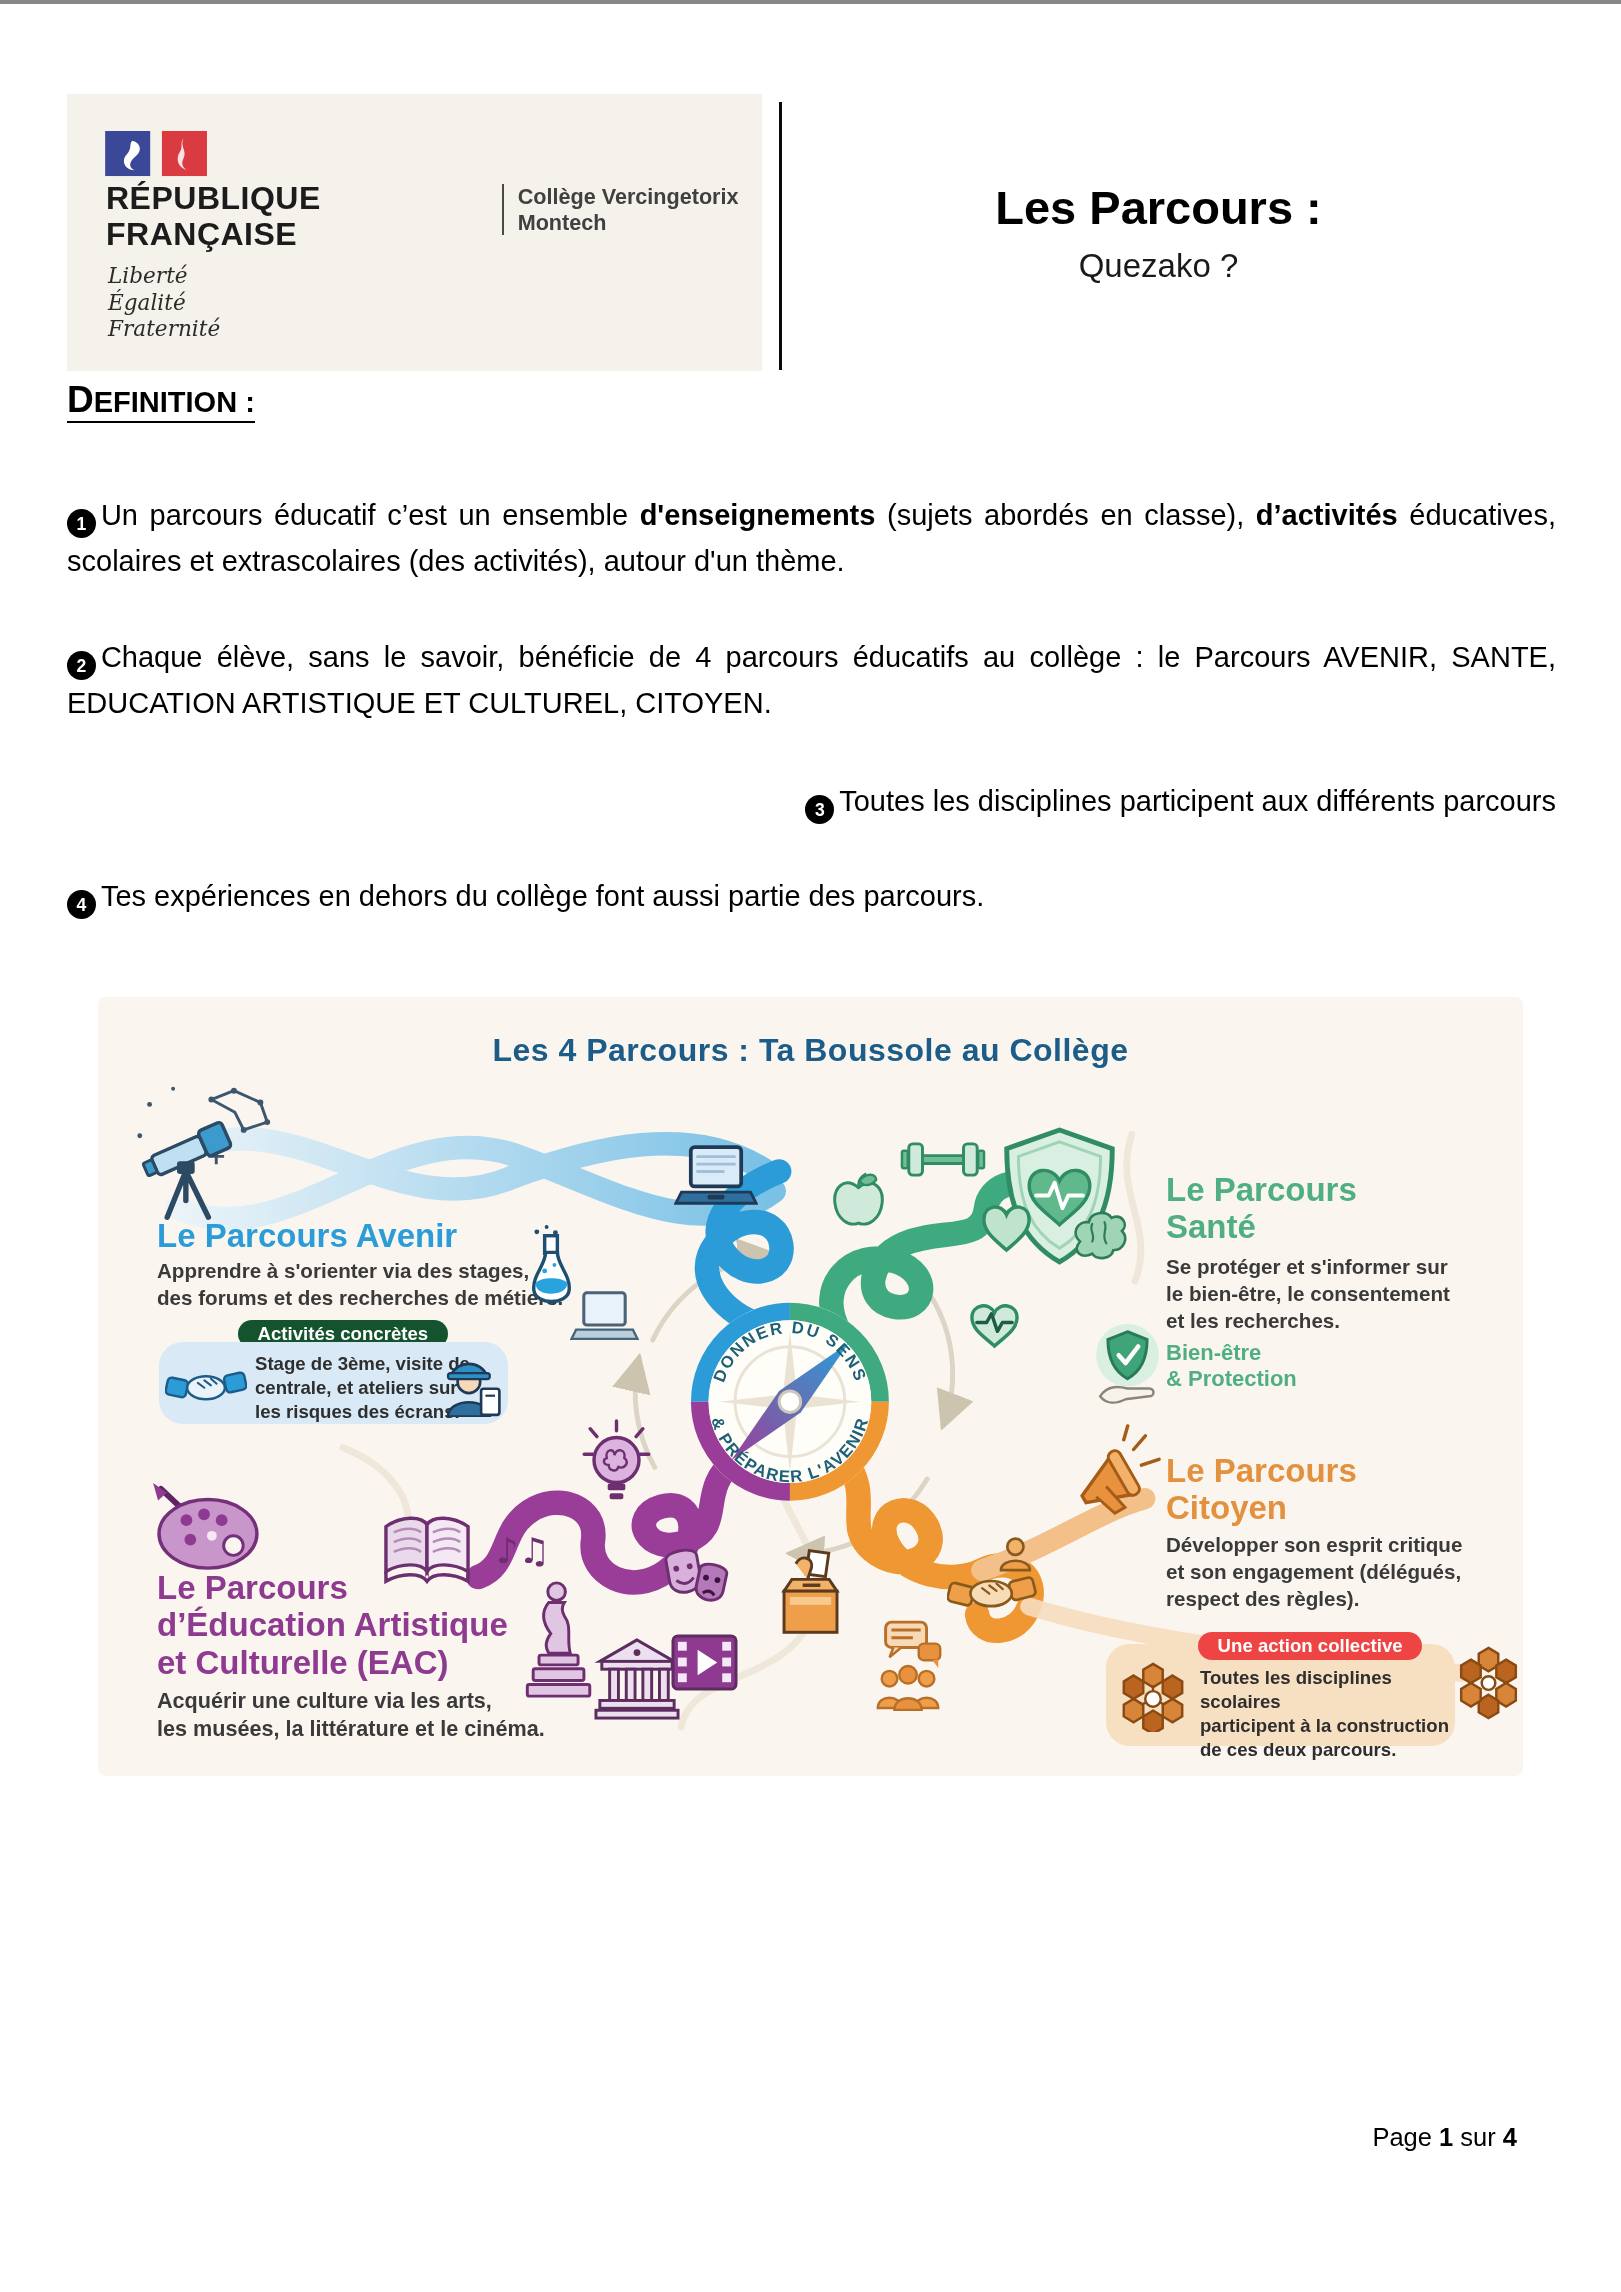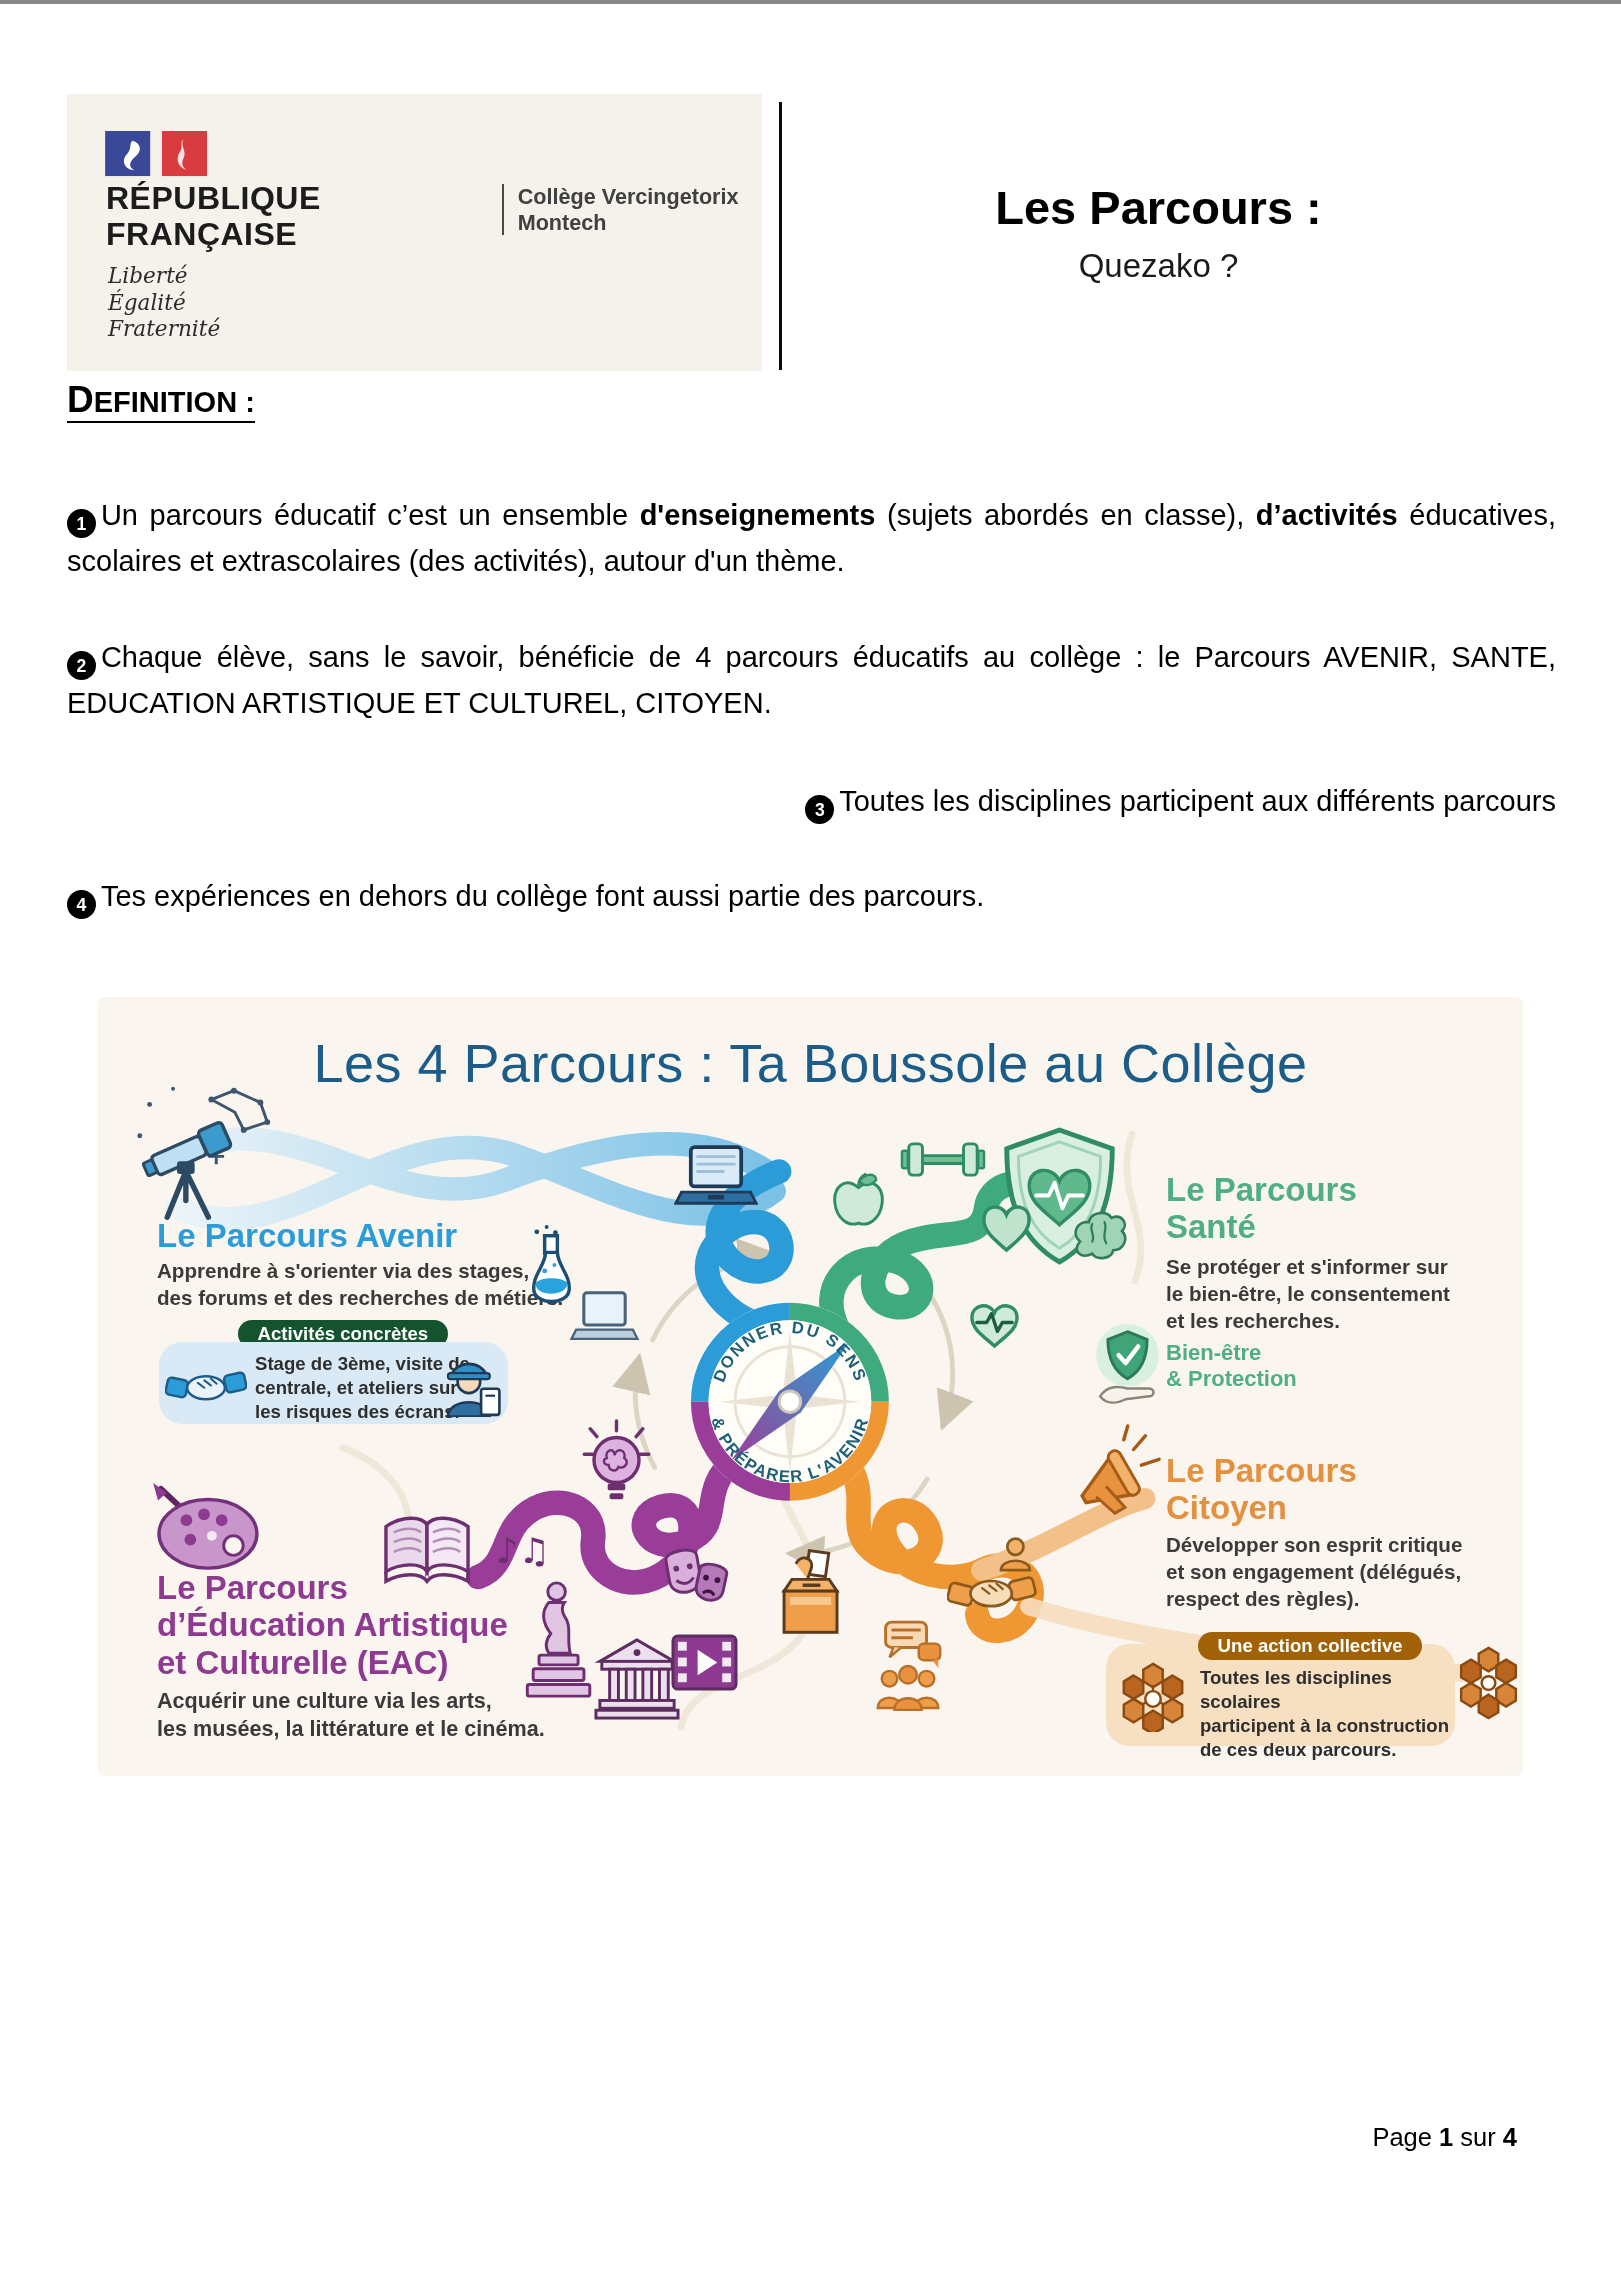--- a/index.html
+++ b/index.html
@@ -21,21 +21,21 @@
   .def{left:67px;top:375px;font-weight:bold;color:#000;border-bottom:2.9px solid #000;padding-bottom:0}
   .def .lead{font-size:37px}
   .def .rest{font-size:29px}
   .para{position:absolute;left:67px;width:1489px;font-size:29px;line-height:46px;text-align:justify;color:#000}
   .badge{display:inline-flex;justify-content:center;align-items:center;width:29px;height:29px;border-radius:50%;
          background:#000;color:#fff;font-size:17.6px;font-weight:bold;margin-right:4.9px;vertical-align:-4.9px;flex:0 0 auto}
   .b{font-weight:bold}
 
   
   .info{left:98px;top:993px;width:1425px;height:779px;background:#faf6ef;border-radius:7.8px;overflow:hidden}
-  .info-title{left:0;top:35px;width:100%;text-align:center;font-weight:normal;font-size:54px;color:#1c5c88;letter-spacing:0.5px}
+  .info-title{left:0;top:35px;width:100%;text-align:center;font-weight:bold;font-size:32px;color:#1c5c88;letter-spacing:0.5px}
   .sec-title{font-weight:bold;line-height:1.13;font-size:33px}
   .desc{font-weight:bold;color:#3a3a3a;line-height:1.3;font-size:20.6px}
   .pill{position:absolute;color:#fff;font-weight:bold;font-size:18.6px;padding:2.9px 19.6px;border-radius:16.7px;white-space:nowrap}
   .sbox{position:absolute;border-radius:23.5px}
   .btxt{position:absolute;font-size:18.6px;font-weight:bold;color:#2e2e2e;line-height:1.3}
   .tagline{font-weight:bold;font-size:22px;line-height:1.2}
   .line{display:block}
   svg{display:block}
 
   .footer{left:104px;top:2119px;width:1413px;text-align:right;font-size:25.5px;color:#000}
@@ -351,21 +351,21 @@
     <div class="abs sec-title" style="left:1068px;top:455px;color:#e3913e">
       <span class="line">Le Parcours</span>
       <span class="line">Citoyen</span>
     </div>
     <div class="abs desc" style="left:1068px;top:535px">
       <span class="line">Développer son esprit critique</span>
       <span class="line">et son engagement (délégués,</span>
       <span class="line">respect des règles).</span>
     </div>
 
-    <div class="pill" style="left:1100px;top:635px;background:#a16207;z-index:3">Une action collective</div>
+    <div class="pill" style="left:1100px;top:635px;background:#ef4444;z-index:3">Une action collective</div>
 
     <div class="sbox" style="left:1008px;top:647px;width:349px;height:102px;background:#f7dfc2;z-index:2">
       <div class="abs" style="left:9.8px;top:13.7px">
         <svg width="74" height="74" viewBox="0 0 76 76">
           <g stroke="#8a4a12" stroke-width="2.5">
             <polygon points="38,6 48,12 48,24 38,30 28,24 28,12" fill="#d78538"></polygon>
             <polygon points="58,18 68,24 68,36 58,42 48,36 48,24" fill="#b9641f"></polygon>
             <polygon points="58,42 68,48 68,60 58,66 48,60 48,48" fill="#d78538"></polygon>
             <polygon points="38,54 48,60 48,72 38,78 28,72 28,60" fill="#b9641f"></polygon>
             <polygon points="18,42 28,48 28,60 18,66 8,60 8,48" fill="#d78538"></polygon>

